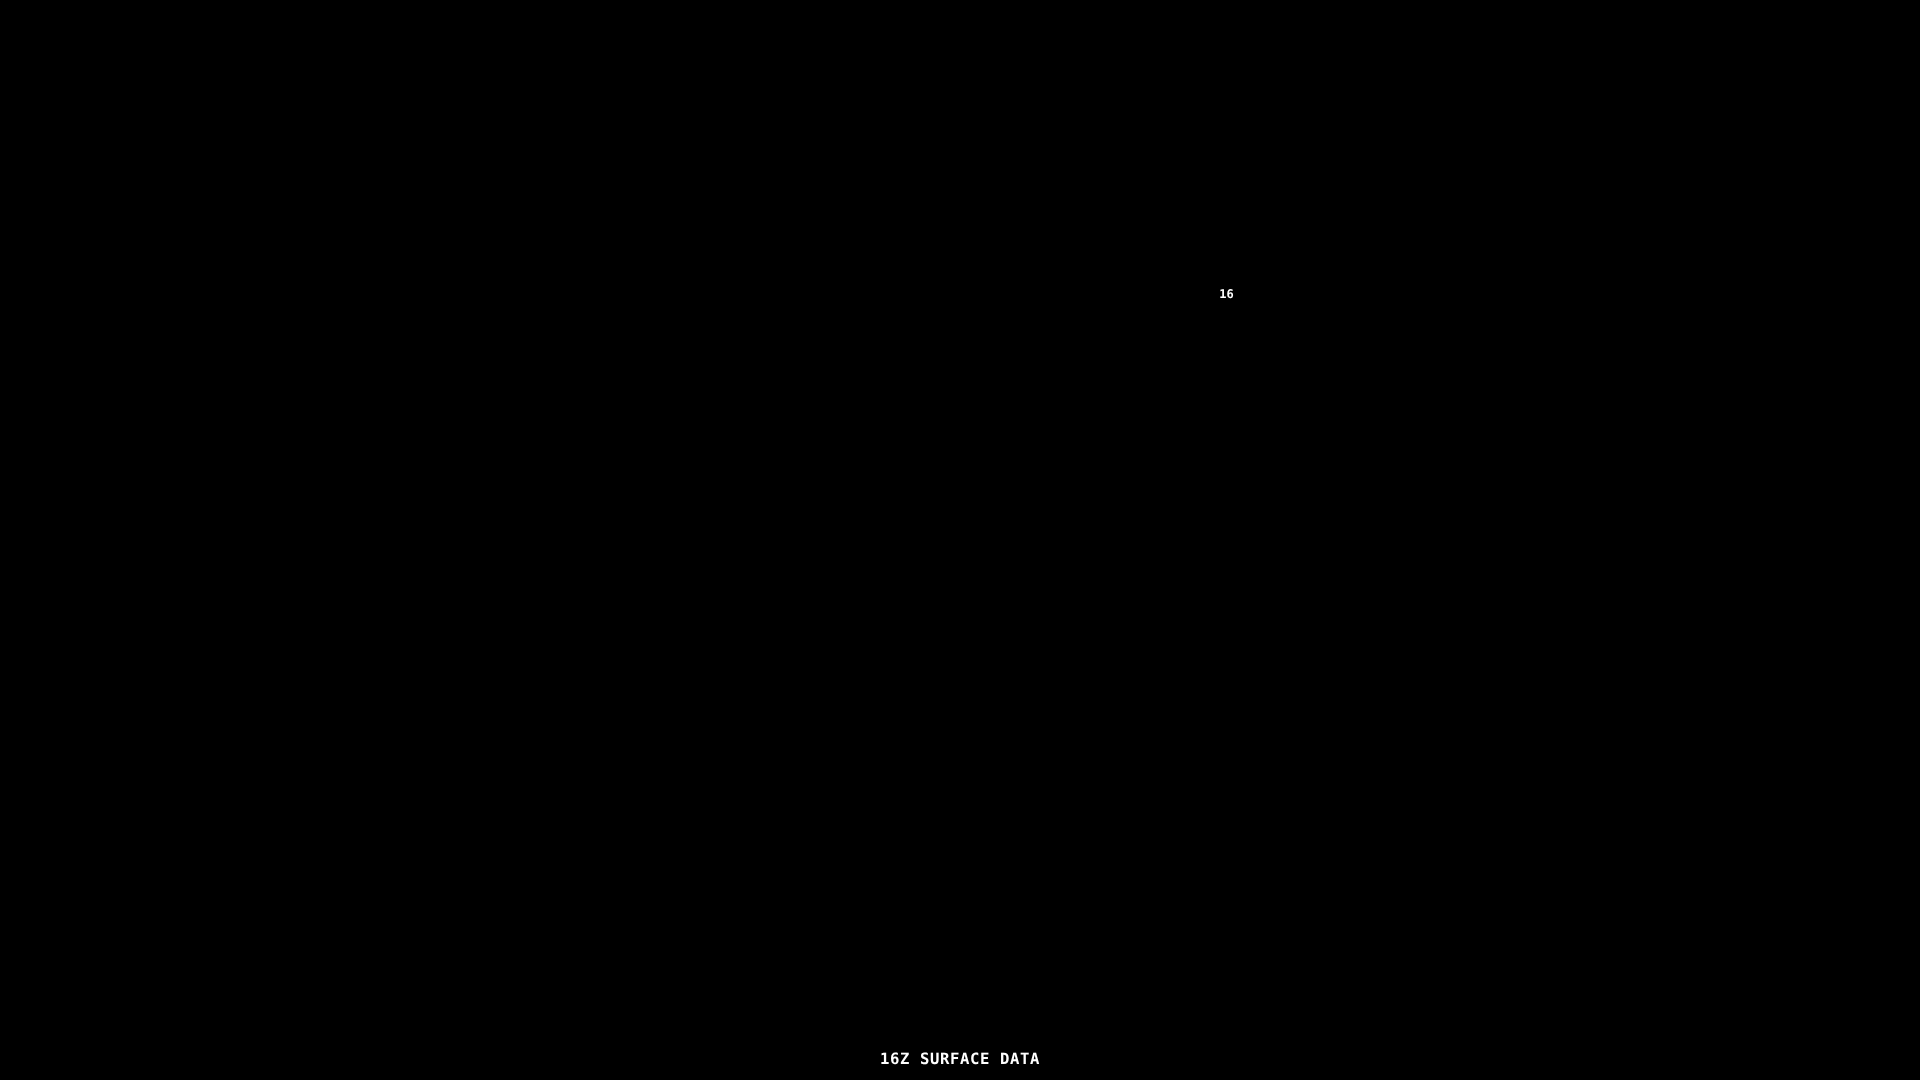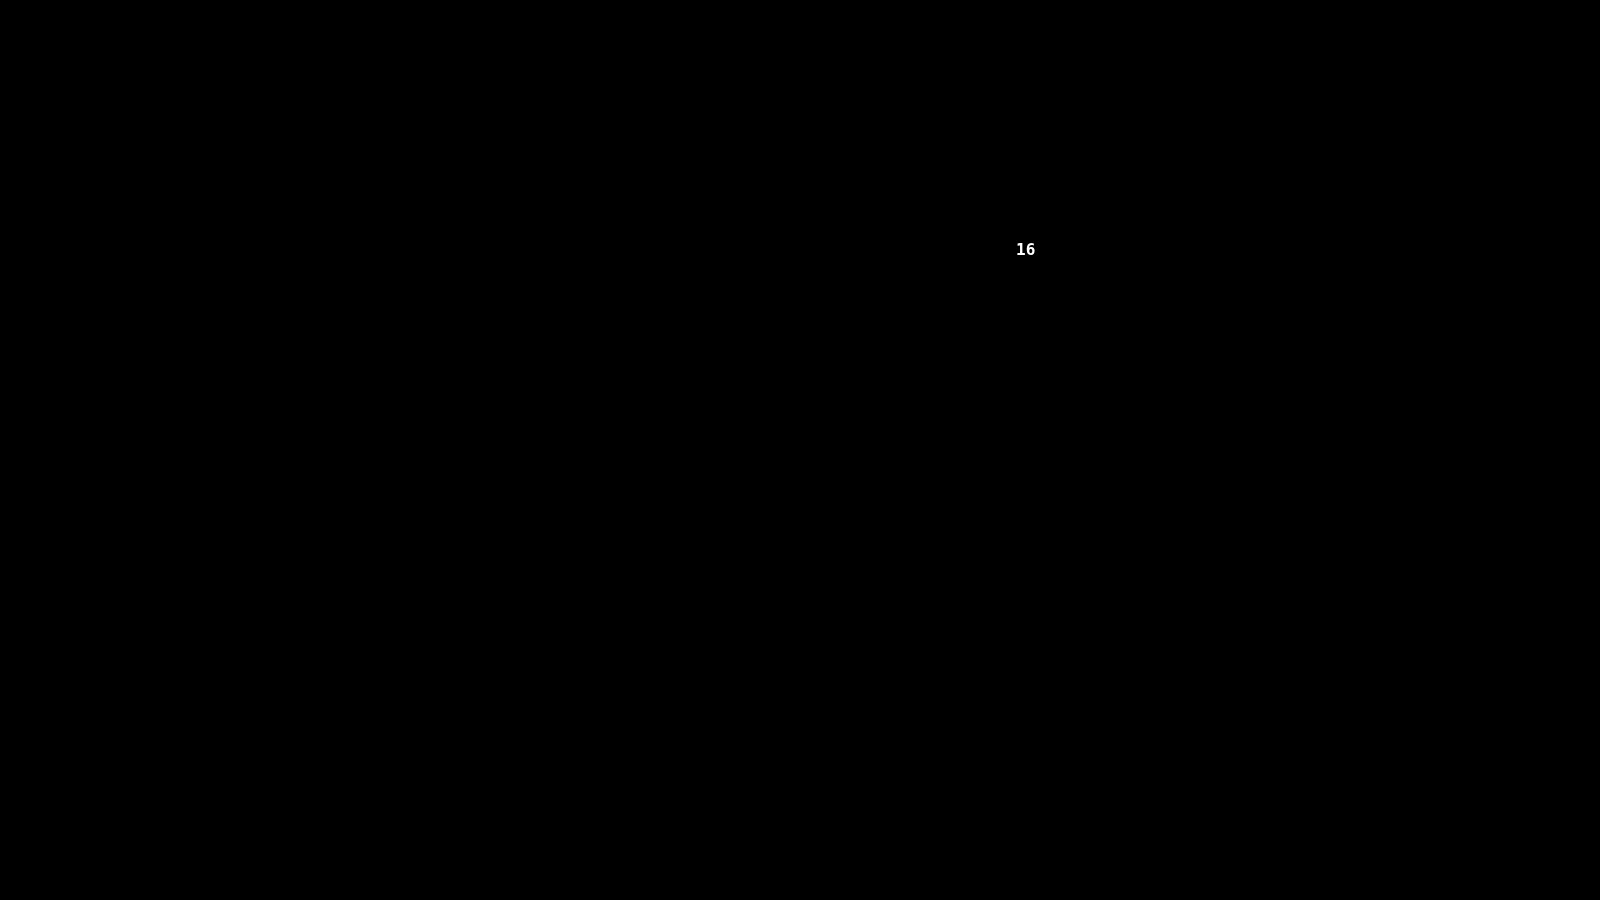--- a/index.html
+++ b/index.html
@@ -14,21 +14,21 @@
     width: 1600px;
     height: 900px;
     background: #000000;
     font-family: "DejaVu Sans Mono", "Liberation Mono", monospace;
   }
   .station-value {
     position: absolute;
     left: 1016px;
     top: 240px;
     color: #ffffff;
-    font-size: 16px;
+    font-size: 10px;
     font-weight: bold;
     letter-spacing: 0px;
     white-space: pre;
   }
   .product-title {
     position: absolute;
     left: 0;
     right: 0;
     top: 876px;
     text-align: center;
@@ -39,14 +39,15 @@
     white-space: pre;
   }
 </style>
 </head>
 <body>
 
 <div class="map-canvas">
 
   <span class="station-value">16</span>
 
+  <div class="product-title">16Z SURFACE DATA</div>
 
 </div>
 
 </body></html>

